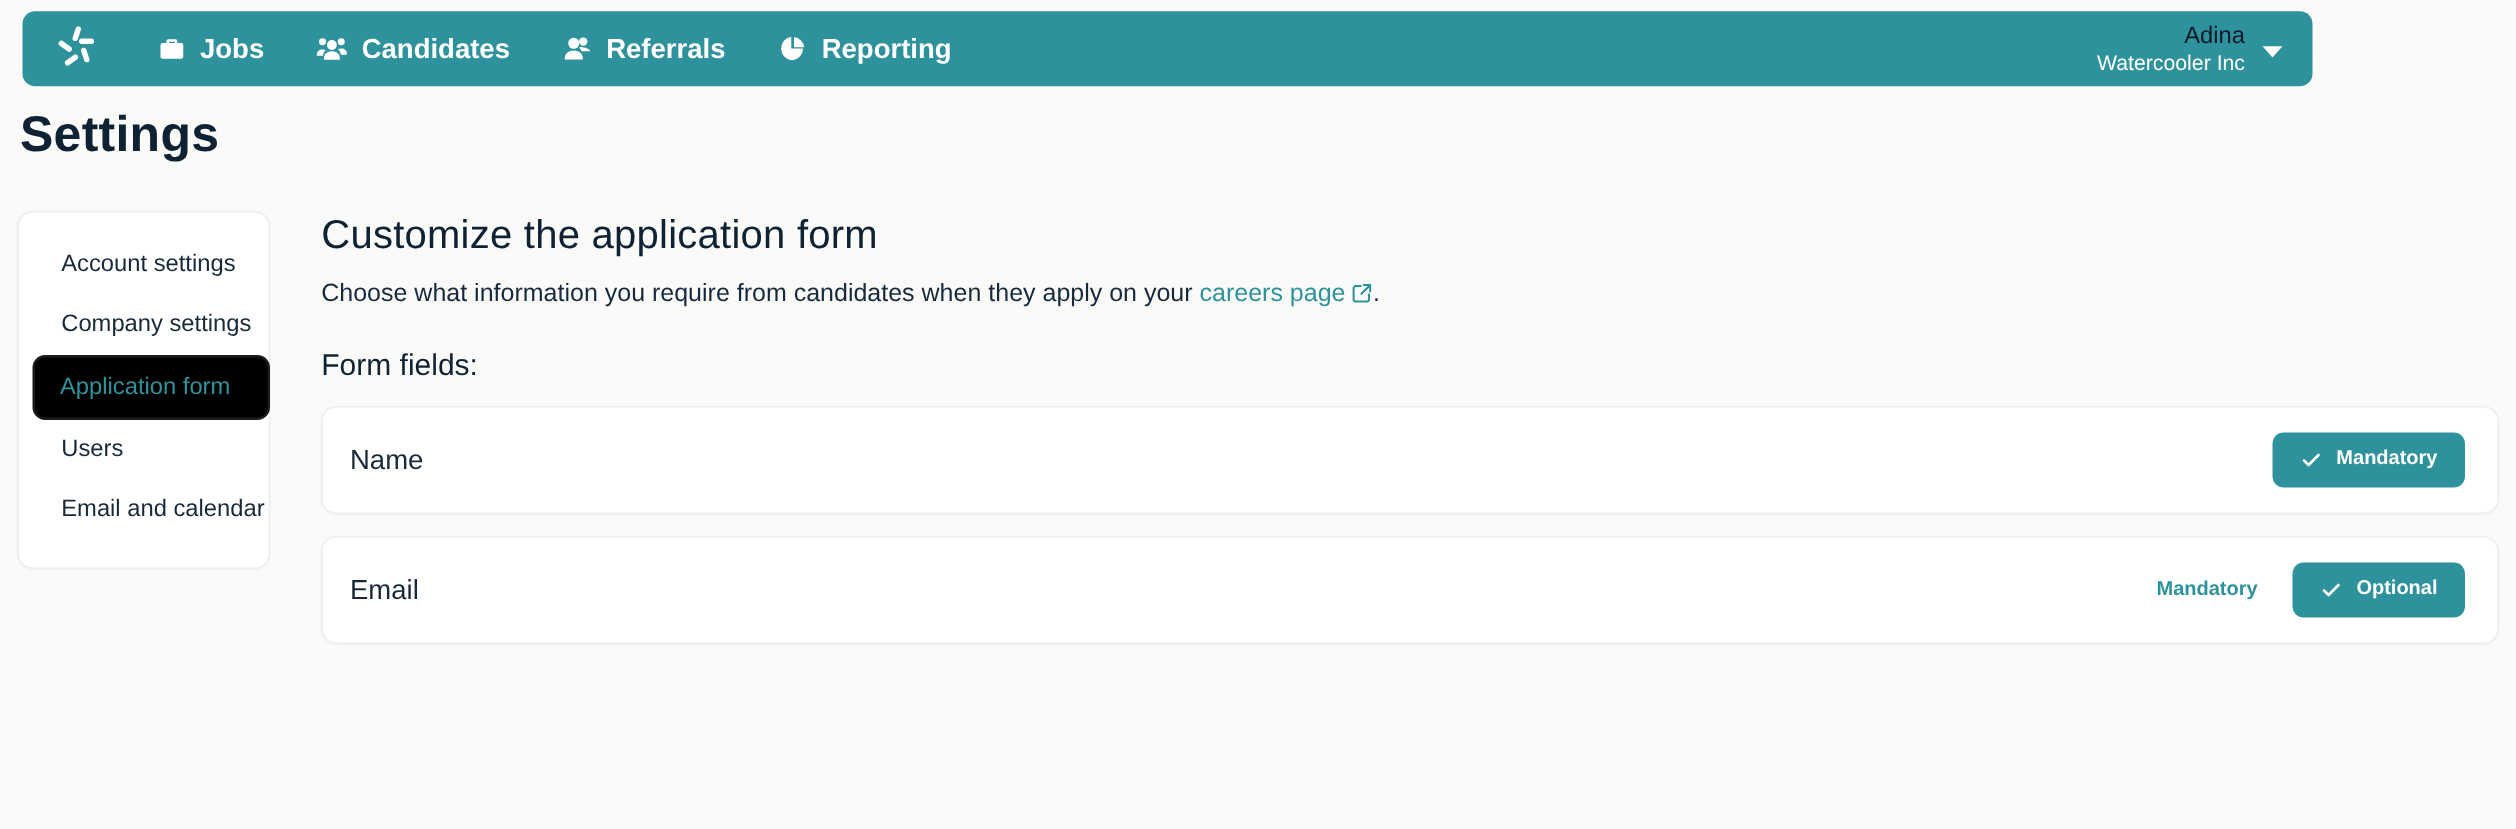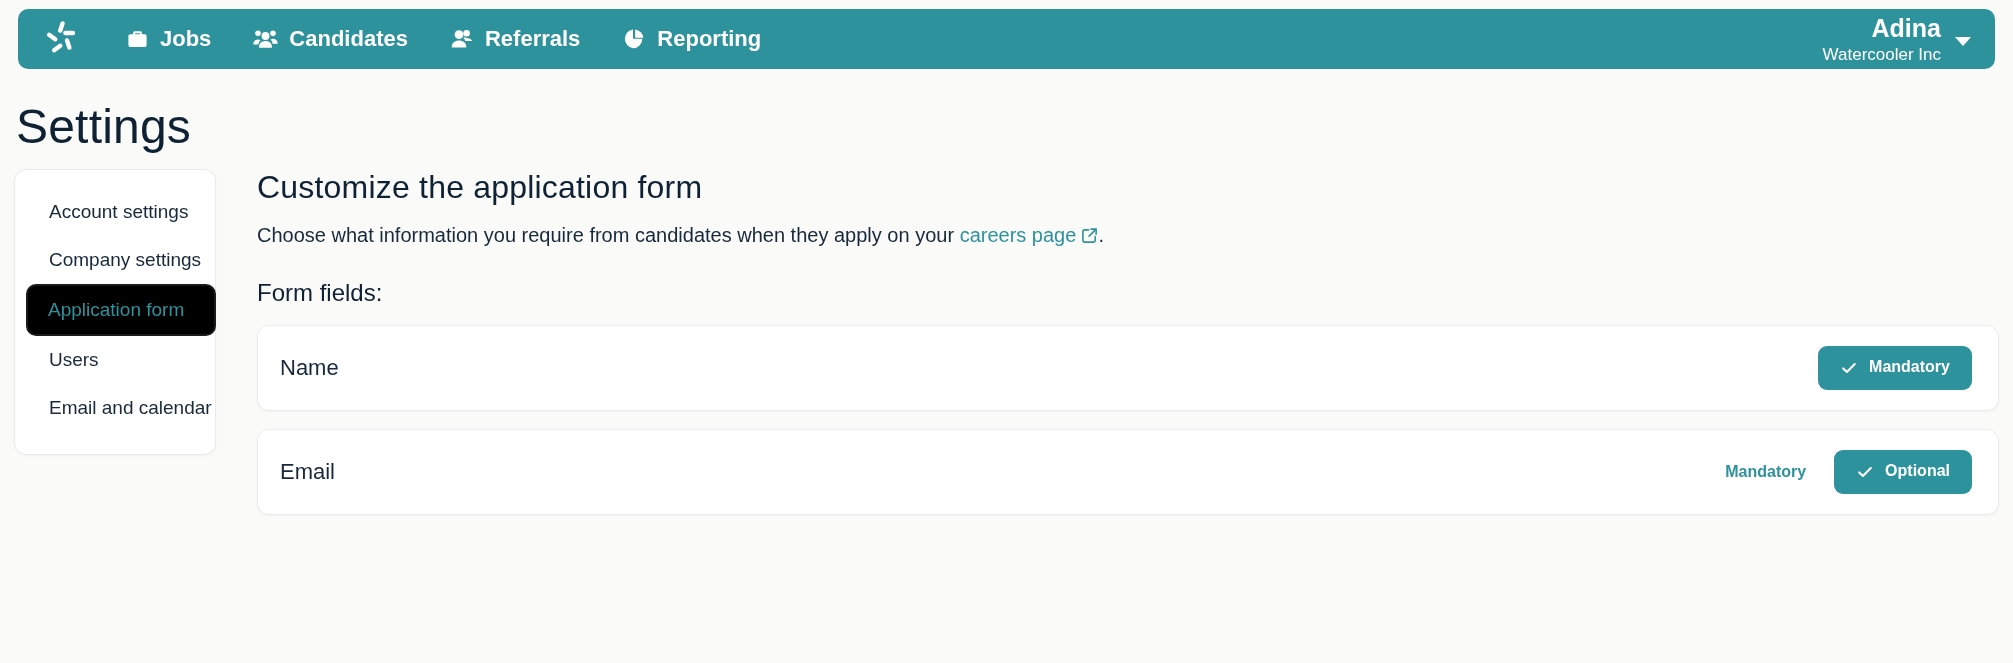--- a/index.html
+++ b/index.html
@@ -8,21 +8,21 @@
     width: 2013px; height: 663px;
     background: #fafaf9;
     font-family: "Liberation Sans", sans-serif;
     overflow: hidden;
   }
 
   
   .topnav {
     position: absolute;
     left: 18px; top: 9px;
-    width: 1977px; height: 60px;
+    width: 1832px; height: 60px;
     background: #2e929c;
     border-radius: 10px;
     display: flex;
     align-items: center;
     color: #ffffff;
   }
   .brand {
     width: 86px;
     display: flex; align-items: center; justify-content: center;
     flex: 0 0 auto;
@@ -51,37 +51,37 @@
 
   .user-block {
     margin-left: auto;
     display: flex;
     align-items: center;
     gap: 14px;
     padding-right: 24px;
     cursor: pointer;
   }
   .user-text { text-align: right; line-height: 1.25; }
-  .user-name { font-size: 25px; font-weight: bold; color: #ffffff; }
+  .user-name { font-size: 19px; font-weight: normal; color: #0f172a; }
   .user-org  { font-size: 17px; font-weight: normal; color: #ffffff; }
   .caret {
     width: 0; height: 0;
     border-left: 8px solid transparent;
     border-right: 8px solid transparent;
     border-top: 9px solid #ffffff;
     margin-top: 4px;
   }
 
   
   .page-title {
     position: absolute;
-    left: 16px; top: 99px;
-    font-size: 48px;
+    left: 16px; top: 86px;
+    font-size: 40px;
     color: #0e2233;
-    font-weight: normal;
+    font-weight: bold;
     letter-spacing: .2px;
   }
 
   
   .sidebar {
     position: absolute;
     left: 14px; top: 169px;
     width: 202px;
     background: #ffffff;
     border: 1px solid #eceae8;

